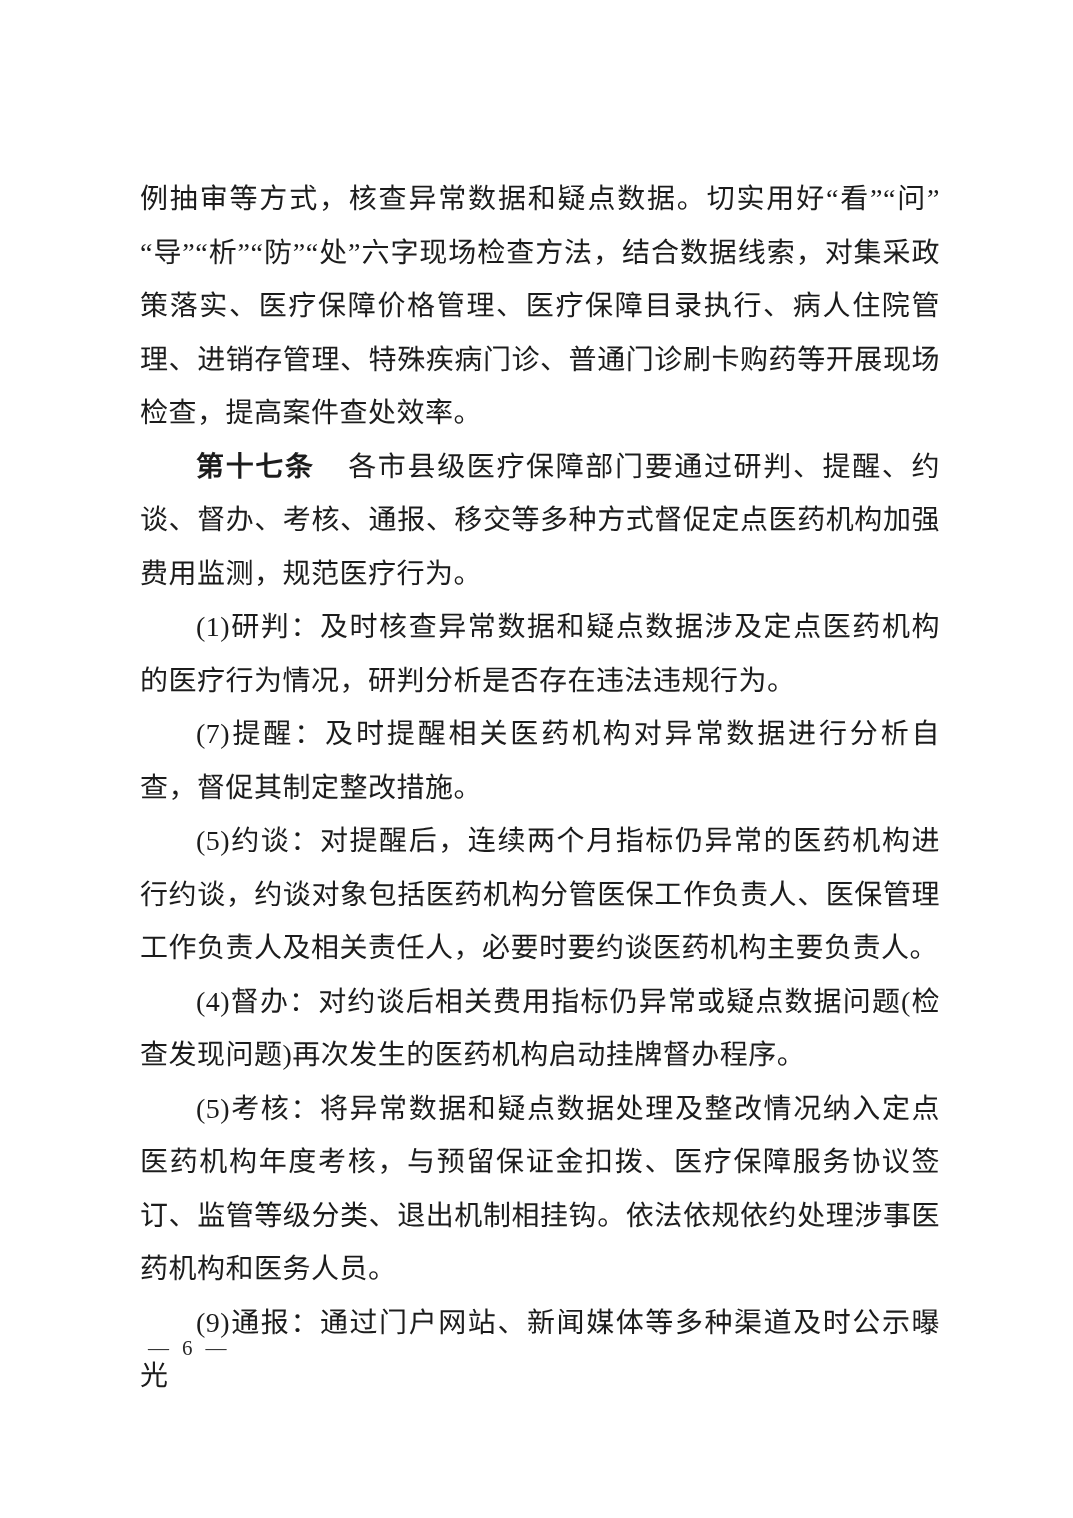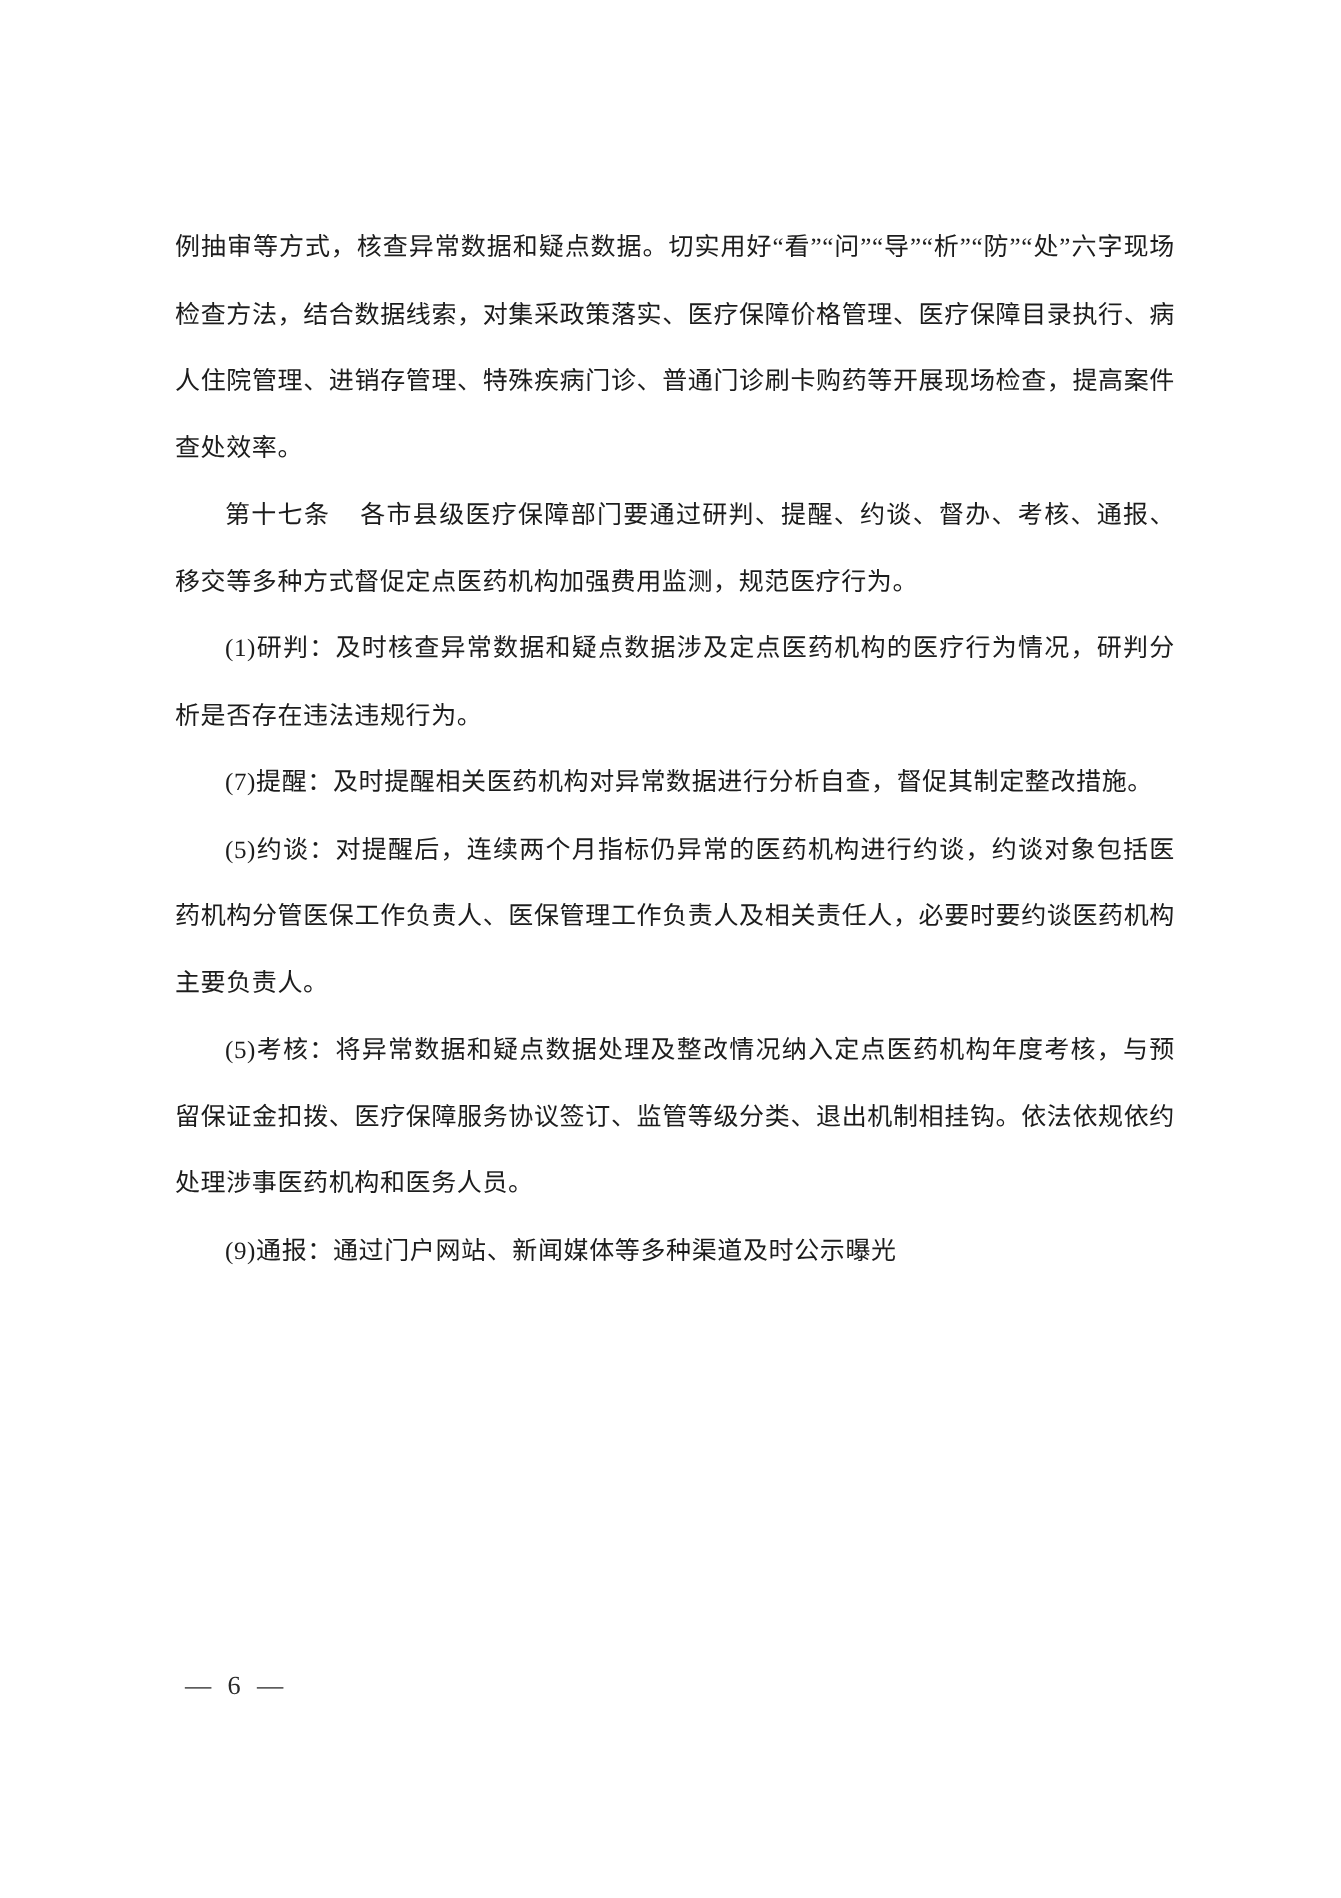--- a/index.html
+++ b/index.html
@@ -18,32 +18,32 @@
   }
   .content {
     position: absolute;
     left: 140px;
     top: 172px;
     width: 800px;
   }
   .para {
     margin: 0;
     padding: 0;
-    font-size: 20px;
+    font-size: 28px;
     line-height: 53.5px;
     text-align: justify;
     text-justify: inter-character;
     letter-spacing: 0.5px;
     word-break: break-all;
   }
   .para.indent {
     text-indent: 2em;
   }
   .lead {
-    font-weight: 400;
+    font-weight: 700;
     margin-right: 1.2em;
   }
   .page-footer {
     position: absolute;
     left: 148px;
     top: 1335px;
     display: flex;
     align-items: center;
     gap: 13px;
     font-size: 21px;
@@ -64,20 +64,21 @@
     <p class="para">例抽审等方式，核查异常数据和疑点数据。切实用好“看”“问”“导”“析”“防”“处”六字现场检查方法，结合数据线索，对集采政策落实、医疗保障价格管理、医疗保障目录执行、病人住院管理、进销存管理、特殊疾病门诊、普通门诊刷卡购药等开展现场检查，提高案件查处效率。</p>
 
     <p class="para indent"><span class="lead">第十七条</span><span>各市县级医疗保障部门要通过研判、提醒、约谈、督办、考核、通报、移交等多种方式督促定点医药机构加强费用监测，规范医疗行为。</span></p>
 
     <p class="para indent">(1)研判：及时核查异常数据和疑点数据涉及定点医药机构的医疗行为情况，研判分析是否存在违法违规行为。</p>
 
     <p class="para indent">(7)提醒：及时提醒相关医药机构对异常数据进行分析自查，督促其制定整改措施。</p>
 
     <p class="para indent">(5)约谈：对提醒后，连续两个月指标仍异常的医药机构进行约谈，约谈对象包括医药机构分管医保工作负责人、医保管理工作负责人及相关责任人，必要时要约谈医药机构主要负责人。</p>
 
+    <p class="para indent">(4)督办：对约谈后相关费用指标仍异常或疑点数据问题(检查发现问题)再次发生的医药机构启动挂牌督办程序。</p>
 
     <p class="para indent">(5)考核：将异常数据和疑点数据处理及整改情况纳入定点医药机构年度考核，与预留保证金扣拨、医疗保障服务协议签订、监管等级分类、退出机制相挂钩。依法依规依约处理涉事医药机构和医务人员。</p>
 
     <p class="para indent">(9)通报：通过门户网站、新闻媒体等多种渠道及时公示曝光</p>
 
   </main>
 
   <footer class="page-footer">
     <span class="dash">—</span>
     <span class="page-num">6</span>

